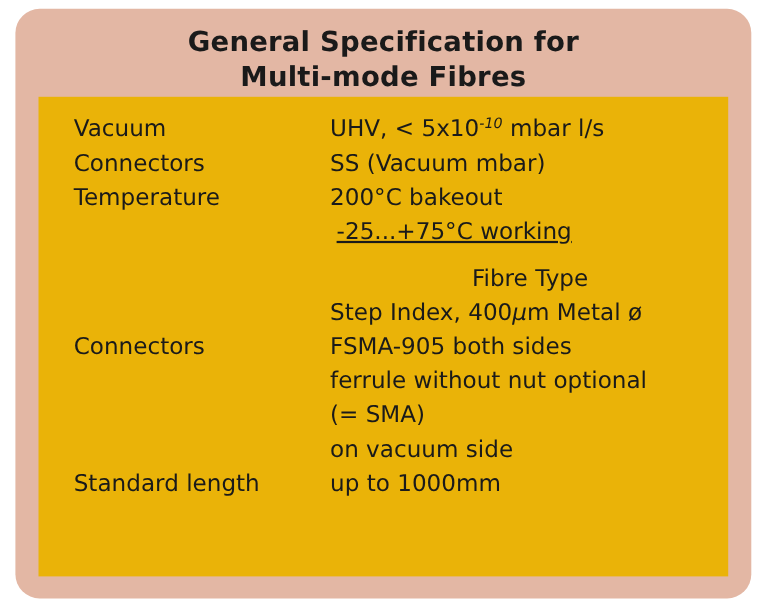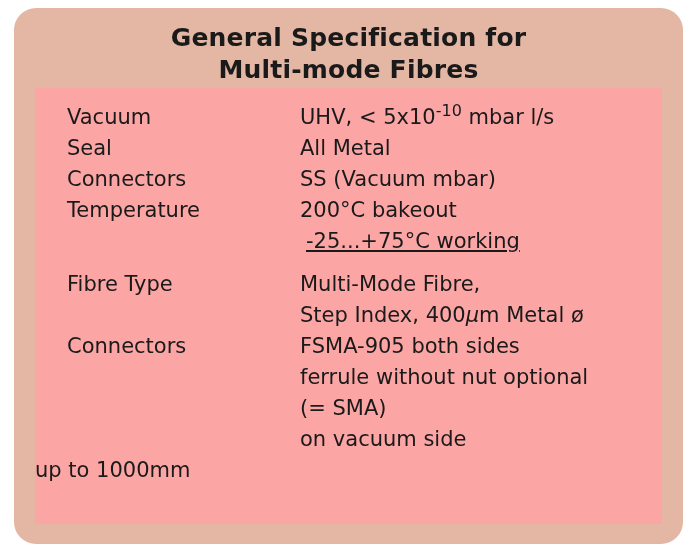--- a/index.html
+++ b/index.html
@@ -37,21 +37,21 @@
   }
   .title-line {
     display: block;
   }
   .panel {
     position: absolute;
     left: 21px;
     top: 80px;
     width: 627px;
     height: 436px;
-    background: #fca5a5;
+    background: #eab308;
     box-sizing: border-box;
   }
   .rows {
     position: absolute;
     left: 0;
     top: 0;
     width: 100%;
     padding: 14px 0 0 0;
     box-sizing: border-box;
   }
@@ -78,23 +78,24 @@
   }
   .value.indent {
     padding-left: 6px;
     text-decoration: underline;
   }
   .gap-top {
     margin-top: 12px;
     justify-content: flex-end;
   }
   sup {
-    font-size: 16px;
+    font-size: 13px;
     vertical-align: super;
     line-height: 0;
+    font-style: italic;
   }
   .ital {
     font-style: italic;
   }
 </style>
 </head>
 <body>
 
 <div class="card">
 
@@ -104,43 +105,38 @@
   </div>
 
   <div class="panel">
     <div class="rows">
 
       <div class="row">
         <div class="label">Vacuum</div>
         <div class="value"><span>UHV, &lt; 5x10</span><sup>-10</sup><span> mbar l/s</span></div>
       </div>
 
-      <div class="row">
-        <div class="label">Seal</div>
-        <div class="value">All Metal</div>
-      </div>
 
       <div class="row">
         <div class="label">Connectors</div>
         <div class="value">SS (Vacuum mbar)</div>
       </div>
 
       <div class="row">
         <div class="label">Temperature</div>
         <div class="value">200°C bakeout</div>
       </div>
 
       <div class="row">
         <div class="label"></div>
         <div class="value indent">-25...+75°C working</div>
       </div>
 
       <div class="row gap-top">
         <div class="label">Fibre Type</div>
-        <div class="value">Multi-Mode Fibre,</div>
       </div>
 
       <div class="row">
         <div class="label"></div>
         <div class="value"><span>Step Index, 400</span><span class="ital">μ</span><span>m Metal ø</span></div>
       </div>
 
 
       <div class="row">
         <div class="label">Connectors</div>
@@ -156,18 +152,19 @@
         <div class="label"></div>
         <div class="value">(= SMA)</div>
       </div>
 
       <div class="row">
         <div class="label"></div>
         <div class="value">on vacuum side</div>
       </div>
 
       <div class="row">
+        <div class="label">Standard length</div>
         <div class="value">up to 1000mm</div>
       </div>
 
     </div>
   </div>
 </div>
 
 </body></html>

